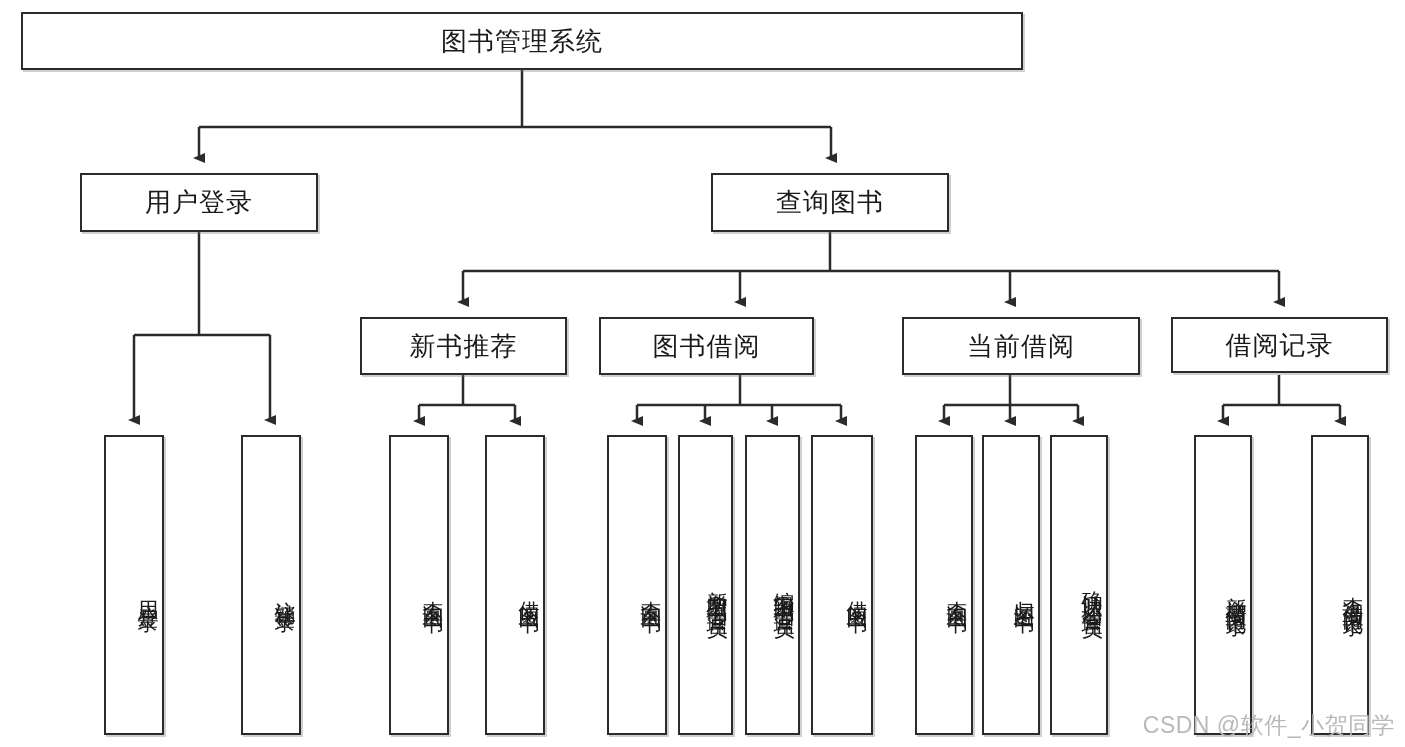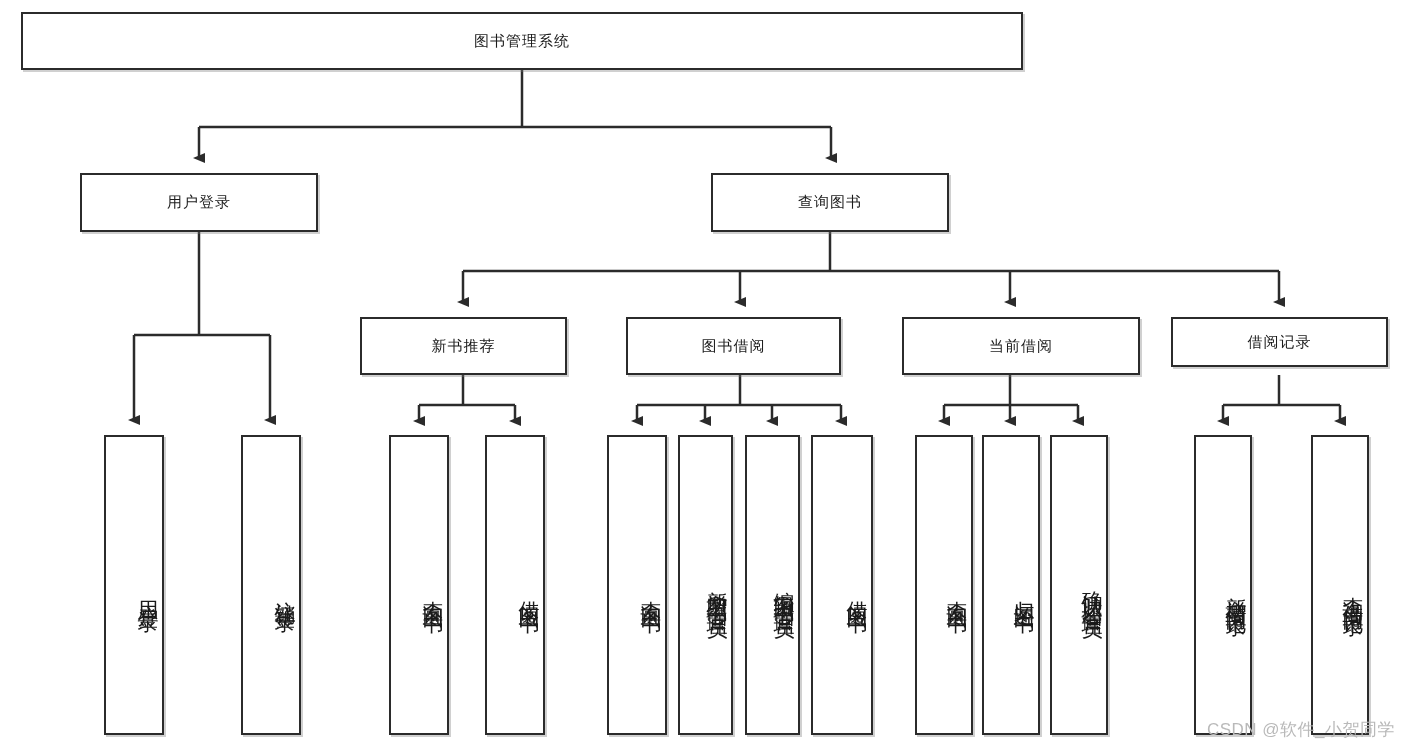--- a/index.html
+++ b/index.html
@@ -30,21 +30,21 @@
     box-sizing: border-box;
     border: 2.5px solid #2b2b2b;
     background: #ffffff;
     display: flex;
     align-items: center;
     justify-content: center;
     color: #1a1a1a;
     box-shadow: 2px 2px 0 rgba(120,120,120,0.35);
   }
   .node.h {
-    font-size: 15px;
+    font-size: 26px;
     line-height: 1.1;
     letter-spacing: 1px;
     white-space: nowrap;
   }
   .node.v {
     writing-mode: vertical-rl;
     text-orientation: upright;
     font-size: 21px;
     letter-spacing: 4px;
     padding-top: 14px;
@@ -53,21 +53,21 @@
   }
   .node.v .vlabel {
     writing-mode: vertical-rl;
     text-orientation: upright;
     display: block;
   }
   .watermark {
     position: absolute;
     right: 10px;
     bottom: 6px;
-    font-size: 17px;
+    font-size: 23px;
     color: #b9b9b9;
     white-space: nowrap;
     letter-spacing: 0.5px;
   }
 </style>
 </head>
 <body>
 
 <div id="canvas">
 
@@ -129,27 +129,27 @@
   <div class="node h" style="left:80px; top:173px; width:238px; height:59px;">
     <span>用户登录</span>
   </div>
   <div class="node h" style="left:711px; top:173px; width:238px; height:59px;">
     <span>查询图书</span>
   </div>
 
   <div class="node h" style="left:360px; top:317px; width:207px; height:58px;">
     <span>新书推荐</span>
   </div>
-  <div class="node h" style="left:626px; top:317px; width:215px; height:58px;">
+  <div class="node h" style="left:599px; top:317px; width:215px; height:58px;">
     <span>图书借阅</span>
   </div>
   <div class="node h" style="left:902px; top:317px; width:238px; height:58px;">
     <span>当前借阅</span>
   </div>
-  <div class="node h" style="left:1171px; top:317px; width:217px; height:50px;">
+  <div class="node h" style="left:1171px; top:317px; width:217px; height:56px;">
     <span>借阅记录</span>
   </div>
 
   <div class="node v" style="left:104px; top:435px; width:60px; height:300px;">
     <span class="vlabel">用户登录</span>
   </div>
   <div class="node v" style="left:241px; top:435px; width:60px; height:300px;">
     <span class="vlabel">注销登录</span>
   </div>
 

